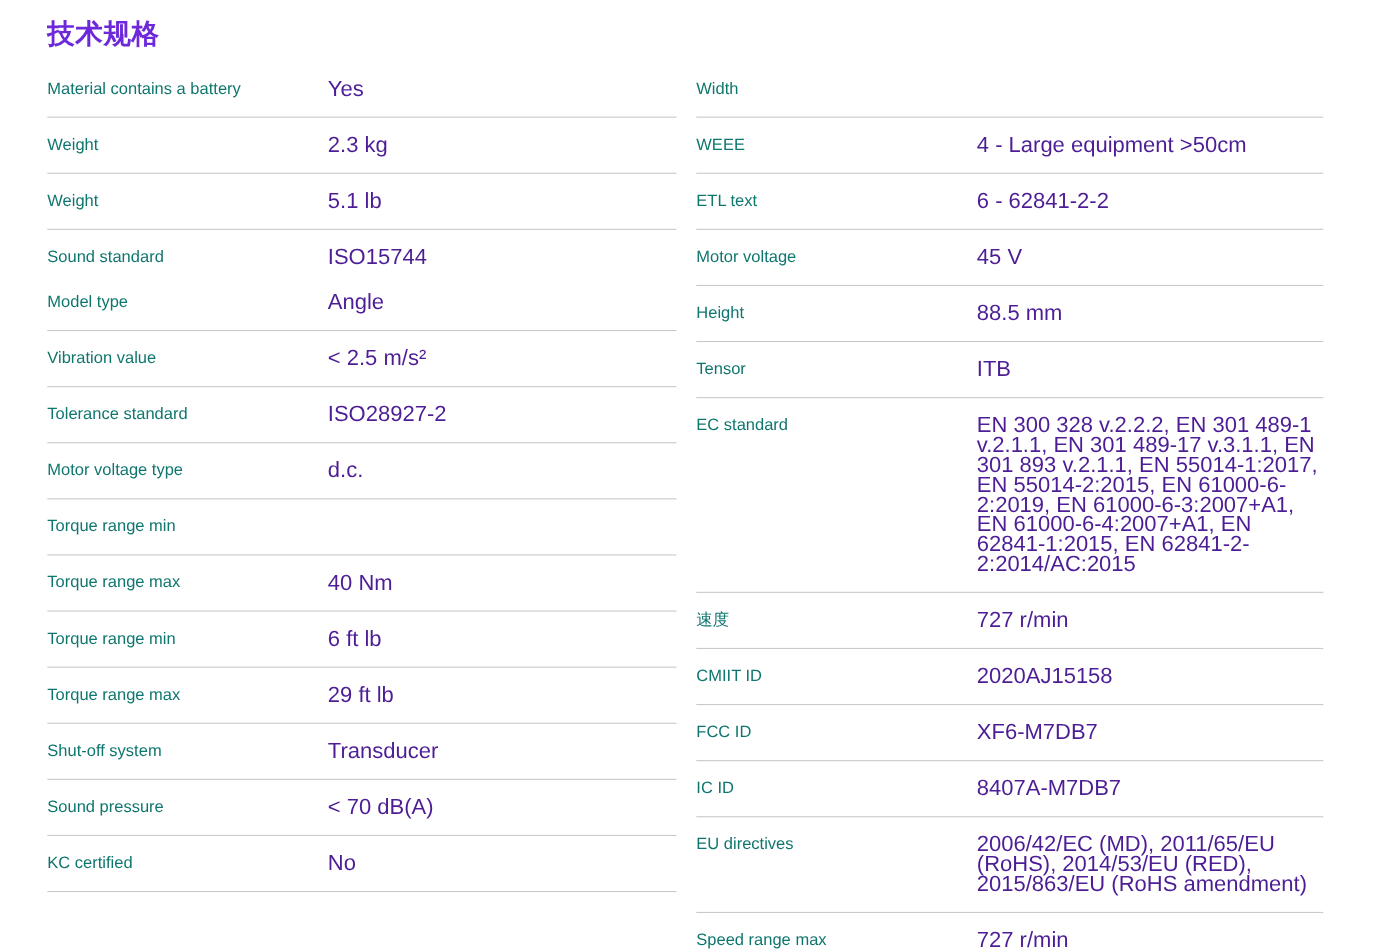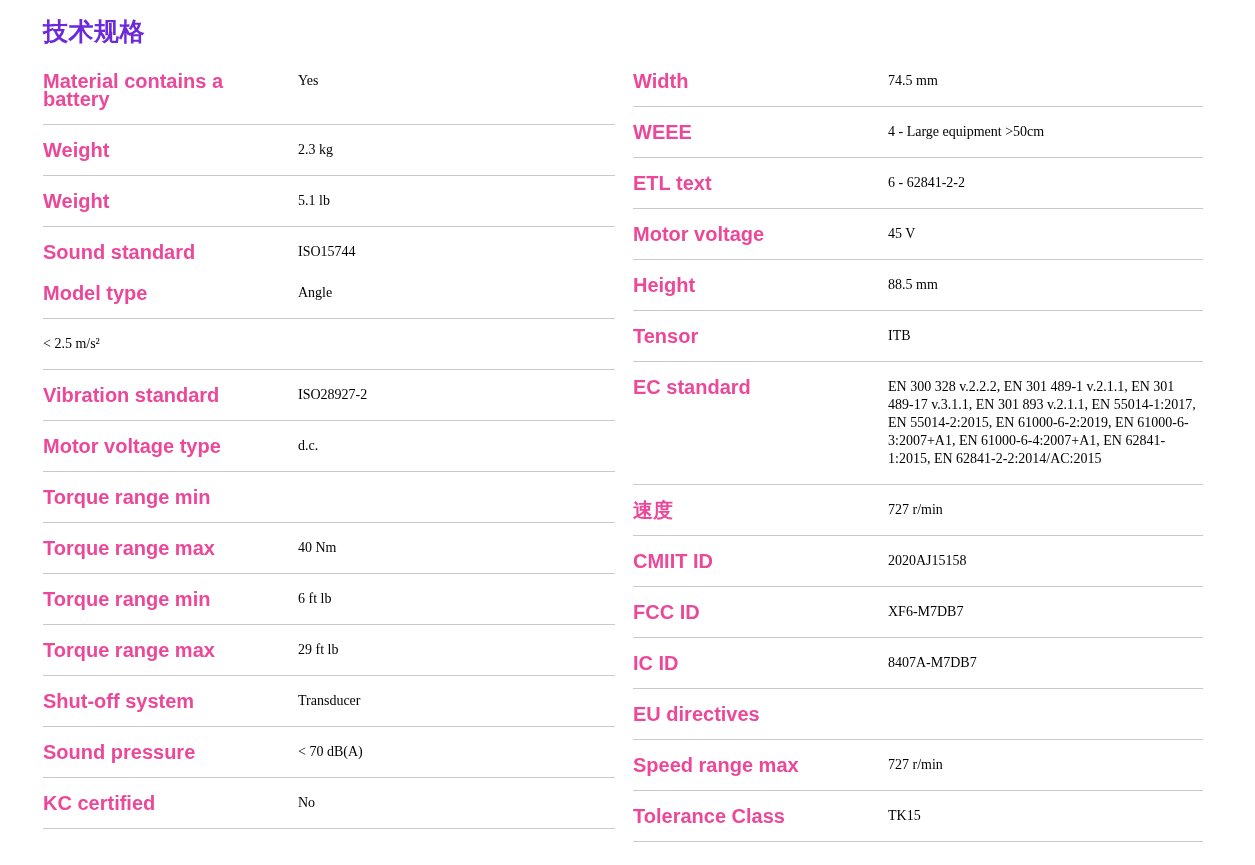--- a/index.html
+++ b/index.html
@@ -28,33 +28,32 @@
   .col-right { width: 570px; }
   .cell {
     border-bottom: 1px solid #c9c9c9;
     padding: 16px 0;
   }
   .pair { display: flex; align-items: flex-start; }
   .pair + .pair { margin-top: 23px; }
   .label {
     flex: 0 0 255px;
     width: 255px;
+    font-size: 15px;
+    line-height: 18px;
+    font-weight: 400;
+    color: #0f766e;
+    padding-right: 12px;
+  }
+  .value {
+    flex: 1 1 auto;
     font-size: 20px;
     line-height: 18px;
-    font-weight: 700;
-    color: #ec4899;
-    padding-right: 12px;
-  }
-  .value {
-    flex: 1 1 auto;
-    font-size: 14px;
-    line-height: 18px;
     font-weight: 400;
-    color: #000000;
-    font-family: Liberation Serif, serif;
+    color: #4c1d95;
   }
 </style>
 </head>
 <body>
 
 <main class="page">
   <h1 class="title">技术规格</h1>
   <div class="columns">
     <section class="col col-left">
         <div class="cell">
@@ -80,26 +79,27 @@
             <span class="label">Sound standard</span>
             <span class="value">ISO15744</span>
           </div>
           <div class="pair">
             <span class="label">Model type</span>
             <span class="value">Angle</span>
           </div>
         </div>
         <div class="cell">
           <div class="pair">
+            <span class="label">Vibration value</span>
             <span class="value">&lt; 2.5 m/s²</span>
           </div>
         </div>
         <div class="cell">
           <div class="pair">
-            <span class="label">Vibration standard</span>
+            <span class="label">Tolerance standard</span>
             <span class="value">ISO28927-2</span>
           </div>
         </div>
         <div class="cell">
           <div class="pair">
             <span class="label">Motor voltage type</span>
             <span class="value">d.c.</span>
           </div>
         </div>
         <div class="cell">
@@ -141,21 +141,20 @@
           <div class="pair">
             <span class="label">KC certified</span>
             <span class="value">No</span>
           </div>
         </div>
       </section>
     <section class="col col-right">
         <div class="cell">
           <div class="pair">
             <span class="label">Width</span>
-            <span class="value">74.5 mm</span>
           </div>
         </div>
         <div class="cell">
           <div class="pair">
             <span class="label">WEEE</span>
             <span class="value">4 - Large equipment &gt;50cm</span>
           </div>
         </div>
         <div class="cell">
           <div class="pair">
@@ -207,20 +206,21 @@
         </div>
         <div class="cell">
           <div class="pair">
             <span class="label">IC ID</span>
             <span class="value">8407A-M7DB7</span>
           </div>
         </div>
         <div class="cell">
           <div class="pair">
             <span class="label">EU directives</span>
+            <span class="value">2006/42/EC (MD), 2011/65/EU (RoHS), 2014/53/EU (RED), 2015/863/EU (RoHS amendment)</span>
           </div>
         </div>
         <div class="cell">
           <div class="pair">
             <span class="label">Speed range max</span>
             <span class="value">727 r/min</span>
           </div>
         </div>
         <div class="cell">
           <div class="pair">

